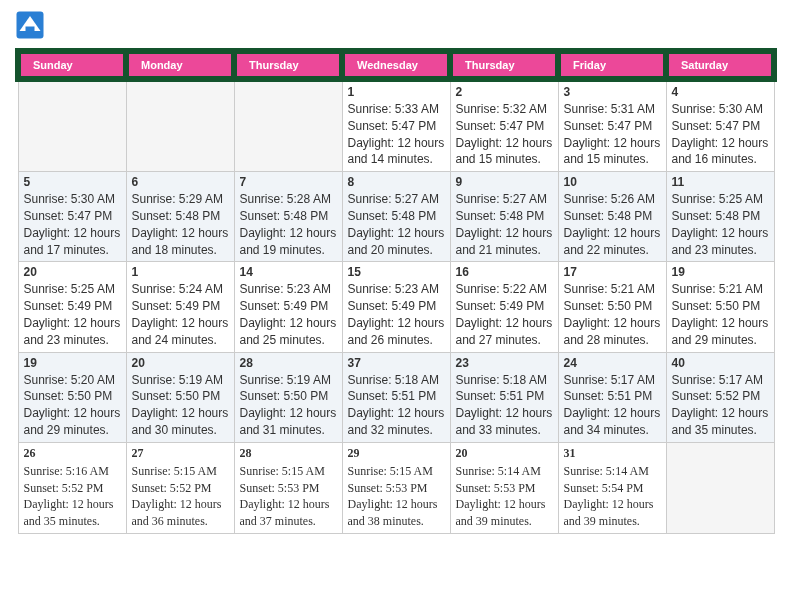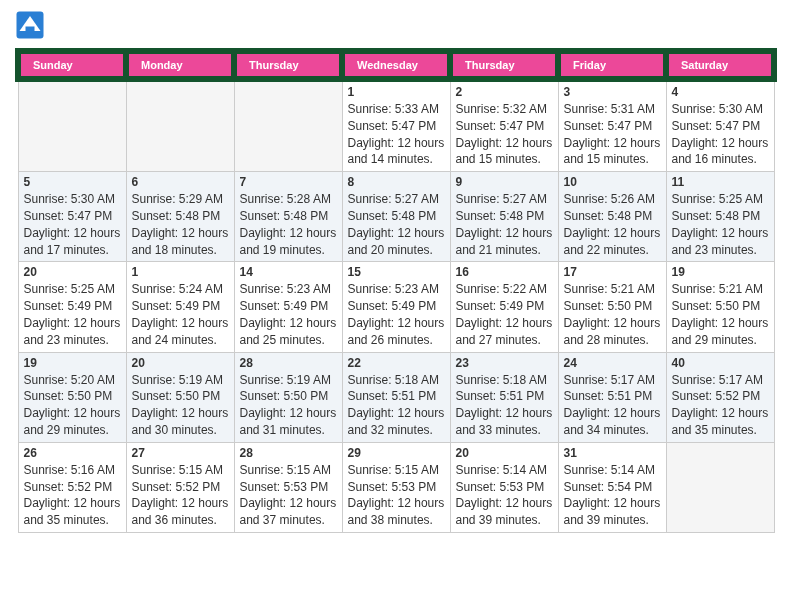--- a/index.html
+++ b/index.html
@@ -71,20 +71,21 @@
       padding: 3px 5px;
       width: calc(100% / 7);
       height: 78px;
       background: #fff;
     }
     .calendar td.empty {
       background: #f5f5f5;
     }
     .calendar tr:last-child td {
       height: 78px;
+      font-family: Liberation Serif, serif;
     }
     .day-number {
       font-size: 12px;
       font-weight: bold;
       color: #333;
       display: block;
       margin-bottom: 2px;
     }
     .day-info {
       color: #333;
@@ -218,21 +219,21 @@
           </td>
           <td>
             <span class="day-number">20</span>
             <div class="day-info">Sunrise: 5:19 AM<br>Sunset: 5:50 PM<br>Daylight: 12 hours<br>and 30 minutes.</div>
           </td>
           <td>
             <span class="day-number">28</span>
             <div class="day-info">Sunrise: 5:19 AM<br>Sunset: 5:50 PM<br>Daylight: 12 hours<br>and 31 minutes.</div>
           </td>
           <td>
-            <span class="day-number">22</span>
+            <span class="day-number">37</span>
             <div class="day-info">Sunrise: 5:18 AM<br>Sunset: 5:51 PM<br>Daylight: 12 hours<br>and 32 minutes.</div>
           </td>
           <td>
             <span class="day-number">23</span>
             <div class="day-info">Sunrise: 5:18 AM<br>Sunset: 5:51 PM<br>Daylight: 12 hours<br>and 33 minutes.</div>
           </td>
           <td>
             <span class="day-number">24</span>
             <div class="day-info">Sunrise: 5:17 AM<br>Sunset: 5:51 PM<br>Daylight: 12 hours<br>and 34 minutes.</div>
           </td>

